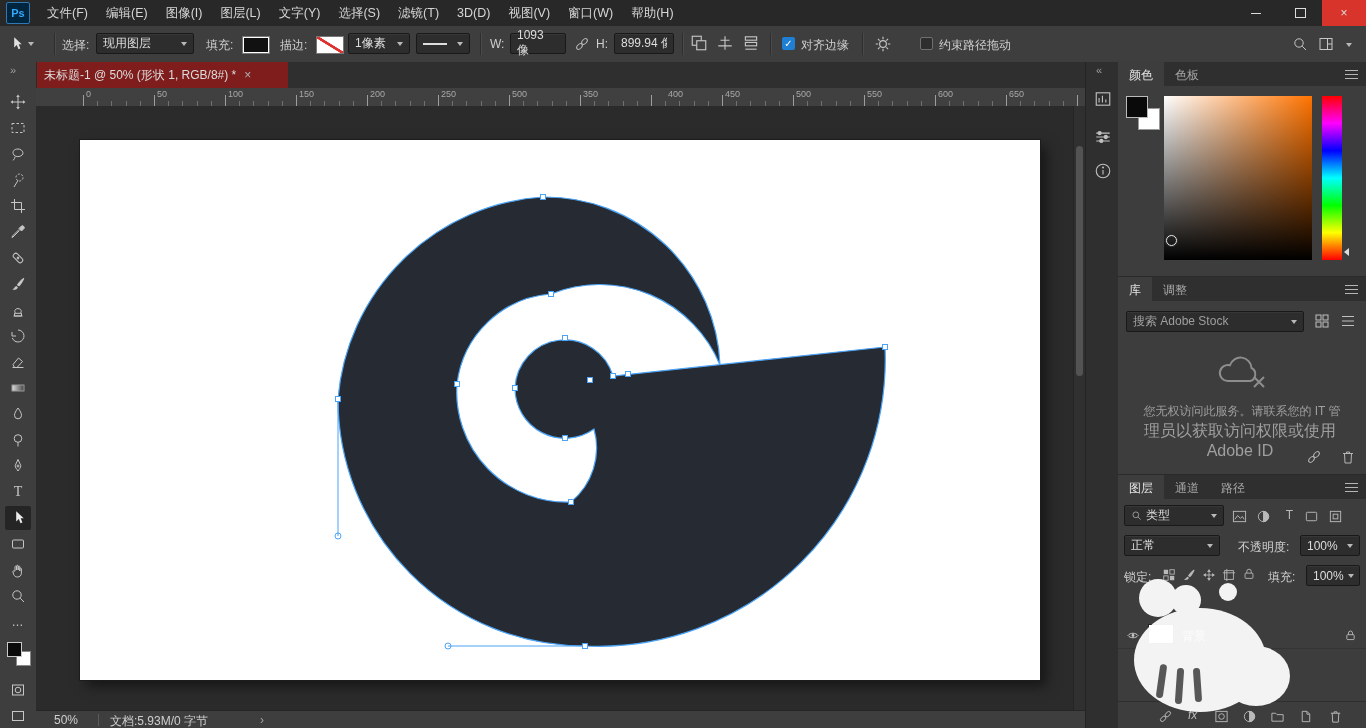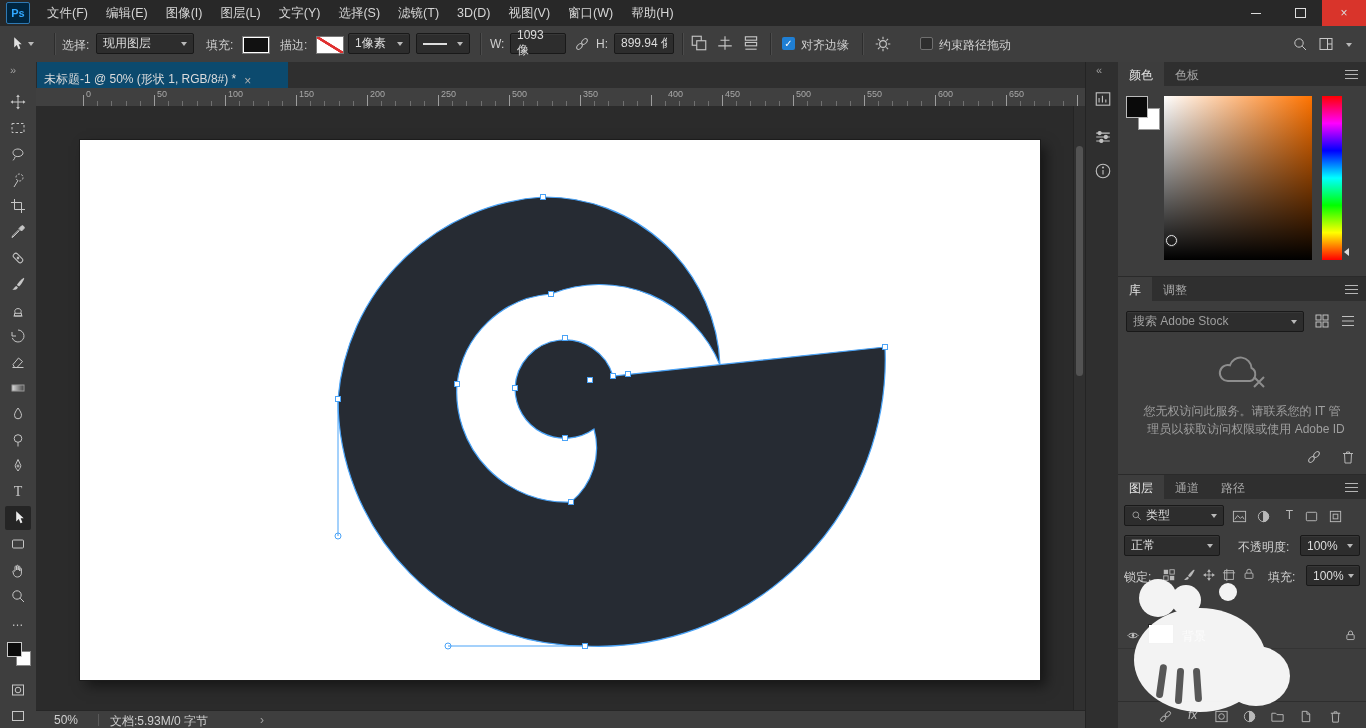--- a/index.html
+++ b/index.html
@@ -10,21 +10,21 @@
   .dim{color:#9f9f9f}
   svg{display:block}
   
   #menubar{position:absolute;left:0;top:0;width:1366px;height:26px;background:#282828;display:flex;align-items:center}
   .menu-item{padding:0 9px;line-height:26px;color:#d6d6d6;font-size:12.5px;cursor:default}
   #winctl{position:absolute;right:0;top:0;height:26px;display:flex}
   .winbtn{width:44px;height:26px;display:flex;align-items:center;justify-content:center;color:#ddd}
   #optionsbar{position:absolute;left:0;top:26px;width:1366px;height:36px;background:#3e3e3e;border-bottom:1px solid #272727}
   .vdiv{position:absolute;top:7px;height:22px;width:1px;background:#2d2d2d;box-shadow:1px 0 0 #4b4b4b}
   #tabbar{position:absolute;left:36px;top:62px;width:1049px;height:26px;background:#2f2f2f}
-  .doctab{position:absolute;left:0;top:0;height:26px;background:#0c4a6e;display:flex;align-items:flex-end;padding:0 8px;color:#dcdcdc}
+  .doctab{position:absolute;left:0;top:0;height:26px;background:#7f1d1d;display:flex;align-items:center;padding:0 8px;color:#dcdcdc}
   
   .combo,.tfield{position:absolute;height:21px;background:#2d2d2d;border:1px solid #191919;border-radius:2px;
      display:flex;align-items:center;gap:4px;padding:0 6px;box-sizing:border-box;color:#ddd;
      box-shadow:inset 0 1px 0 rgba(255,255,255,.05)}
   .caret{width:0;height:0;border-left:3.5px solid transparent;border-right:3.5px solid transparent;border-top:4px solid #b9b9b9;flex:none}
   .combo .caret{margin-left:auto}
   .cb{position:absolute;width:13px;height:13px;border-radius:2px;box-sizing:border-box;text-align:center;line-height:13px;font-size:10px}
   .cb.on{background:#1f7fd4;color:#fff}
   .cb.off{background:#2e2e2e;border:1px solid #6f6f6f}
   
@@ -430,21 +430,21 @@
         <rect x="9" y="9" width="5" height="5"></rect>
       </svg>
     <svg class="abs" style="left:222px;top:36px" width="16" height="16" viewBox="0 0 16 16" stroke="#c0c0c0" fill="none">
       <path d="M2 3.5h12M2 8h12M2 12.5h12"></path>
       </svg>
     <svg class="abs" style="left:98px;top:72px" width="52" height="44" viewBox="0 0 52 44" stroke="#8d8d8d" fill="none" stroke-width="2">
       <path d="M12 32a8 8 0 1 1 2-15.7A11 11 0 0 1 35.5 19 7 7 0 0 1 34 32Z"></path>
       <path d="M38 28l10 10M48 28 38 38"></path>
     </svg>
     <div class="abs dim" style="left:0;top:126px;width:248px;text-align:center;font-size:12px">您无权访问此服务。请联系您的 IT 管</div>
-    <div class="abs dim" style="left:10px;top:144px;width:236px;text-align:center;font-size:12px">理员以获取访问权限或使用 Adobe ID</div>
+    <div class="abs dim" style="left:4px;top:144px;width:236px;text-align:center;font-size:16px">理员以获取访问权限或使用 Adobe ID</div>
     <svg class="abs" style="left:188px;top:172px" width="16" height="16" viewBox="0 0 16 16" stroke="#b5b5b5" fill="none">
       <ellipse cx="5.5" cy="10.5" rx="3.4" ry="2.1" transform="rotate(-45 5.5 10.5)"></ellipse>
       <ellipse cx="10.5" cy="5.5" rx="3.4" ry="2.1" transform="rotate(-45 10.5 5.5)"></ellipse>
       </svg>
     <svg class="abs" style="left:222px;top:172px" width="16" height="16" viewBox="0 0 16 16" stroke="#b5b5b5" fill="none">
       <path d="M3 4.5h10M6.5 4.5V3h3v1.5M4.5 4.5 5 14h6l.5-9.5"></path>
       </svg>
   </div>
 
   <div class="panel" style="top:474px;height:254px;border-top:1px solid #2a2a2a">

